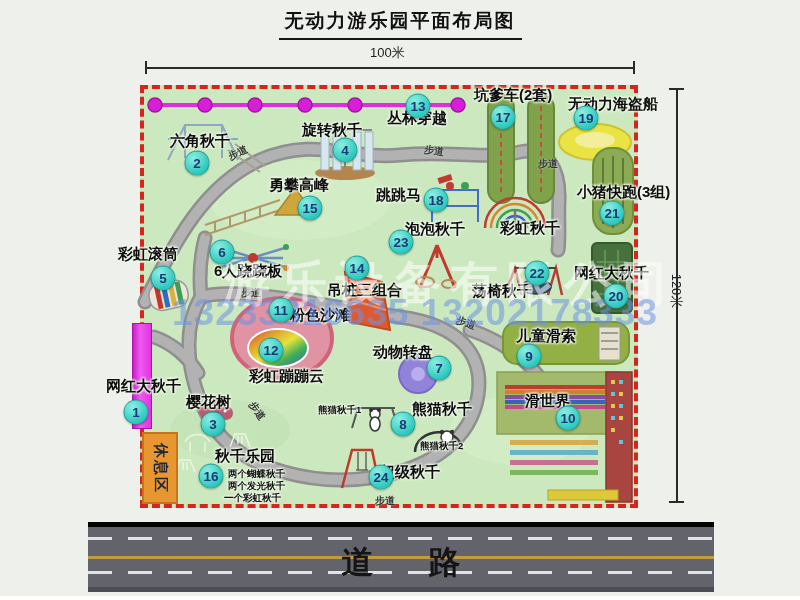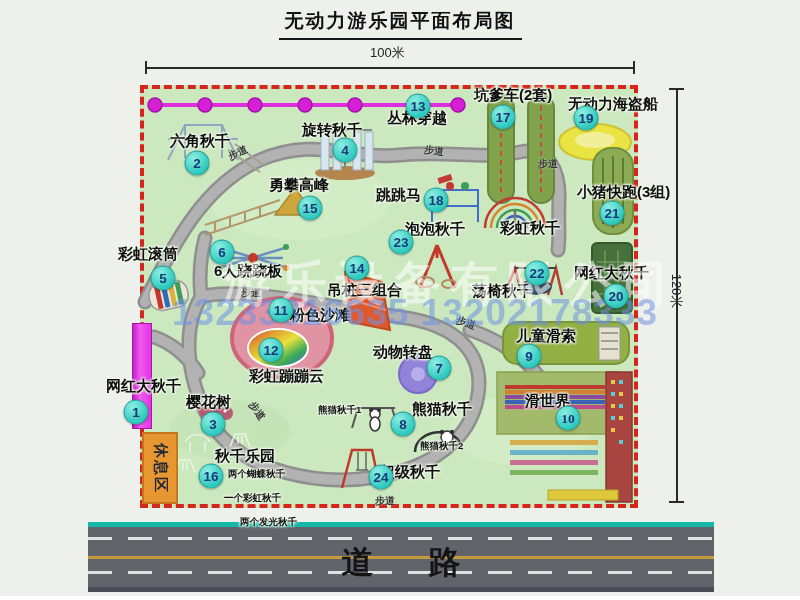--- a/index.html
+++ b/index.html
@@ -27,21 +27,21 @@
         background:linear-gradient(90deg,#c81ec8,#f05af0 40%,#e332e3);border:1px solid #a914a9;}
   .rest{position:absolute;left:142px;top:432px;width:36px;height:72px;z-index:15;
         background:#e8962f;border:2px solid #c4761c;box-sizing:border-box;
         display:flex;align-items:center;justify-content:center;}
   .rest span{transform:rotate(90deg);font-size:15px;font-weight:bold;color:#202838;white-space:nowrap;letter-spacing:2px;}
   .wm-co{position:absolute;left:222px;top:252px;z-index:22;font-size:48px;font-weight:bold;
          color:rgba(255,255,255,.55);letter-spacing:9px;white-space:nowrap;}
   .wm-ph{position:absolute;left:172px;top:292px;z-index:23;font-size:37px;font-weight:bold;
          color:rgba(110,145,225,.55);letter-spacing:1px;white-space:nowrap;}
   .road{position:absolute;left:88px;top:522px;width:626px;height:70px;z-index:8;
-        background:#63636c;border-top:5px solid #14b8a6;border-bottom:5px solid #4c4c56;box-sizing:border-box;}
+        background:#63636c;border-top:5px solid #000000;border-bottom:5px solid #4c4c56;box-sizing:border-box;}
   .road .dash{position:absolute;left:0;width:100%;height:3px;
         background:repeating-linear-gradient(90deg,#e2e2e2 0 24px,transparent 24px 40px);}
   .road .yellow{position:absolute;left:0;width:100%;height:3px;background:#c29b3c;top:29px;}
   .road-label{position:absolute;left:0;top:14px;width:100%;text-align:center;
         font-size:32px;font-weight:bold;color:#141414;word-spacing:46px;}
 </style>
 </head>
 <body>
 <div id="stage">
 
@@ -315,39 +315,39 @@
     <div class="lbl" style="left: 376px; top: 186px;">跳跳马</div>
     <div class="lbl" style="left: 568px; top: 95px;">无动力海盗船</div>
     <div class="lbl" style="left: 574px; top: 264px;">网红大秋千</div>
     <div class="lbl" style="left: 577px; top: 183px;">小猪快跑(3组)</div>
     <div class="lbl" style="left: 472px; top: 282px;">荡椅秋千</div>
     <div class="lbl" style="left: 405px; top: 220px;">泡泡秋千</div>
     <div class="lbl" style="left: 380px; top: 463px;">超级秋千</div>
     <div class="lbl sub" style="left: 318px; top: 404px;">熊猫秋千1</div>
     <div class="lbl sub" style="left: 420px; top: 440px;">熊猫秋千2</div>
     <div class="lbl sub" style="left: 228px; top: 468px;">两个蝴蝶秋千</div>
-    <div class="lbl sub" style="left: 240px; top: 480px; margin-top: 36px;">两个发光秋千</div>
+    <div class="lbl sub" style="left: 228px; top: 480px;">两个发光秋千</div>
     <div class="lbl sub" style="left: 224px; top: 492px;">一个彩虹秋千</div>
     <div class="pd" style="left: 228px; top: 146px; transform: rotate(-25deg);">步道</div>
     <div class="pd" style="left: 424px; top: 144px; transform: rotate(8deg);">步道</div>
     <div class="pd" style="left: 538px; top: 157px; transform: rotate(0deg);">步道</div>
     <div class="pd" style="left: 241px; top: 286px; transform: rotate(0deg);">步道</div>
     <div class="pd" style="left: 456px; top: 316px; transform: rotate(20deg);">步道</div>
     <div class="pd" style="left: 375px; top: 494px; transform: rotate(0deg);">步道</div>
     <div class="pd" style="left: 247px; top: 404px; transform: rotate(55deg);">步道</div>
     <div class="mk" style="left: 136px; top: 412px;">1</div>
     <div class="mk" style="left: 197px; top: 163px;">2</div>
     <div class="mk" style="left: 213px; top: 424px;">3</div>
     <div class="mk" style="left: 345px; top: 150px;">4</div>
     <div class="mk" style="left: 163px; top: 278px;">5</div>
     <div class="mk" style="left: 222px; top: 252px;">6</div>
     <div class="mk" style="left: 439px; top: 368px;">7</div>
     <div class="mk" style="left: 403px; top: 424px;">8</div>
     <div class="mk" style="left: 529px; top: 356px;">9</div>
-    <div class="mk" style="left: 568px; top: 418px; font-family: Liberation Serif, serif;">10</div>
+    <div class="mk" style="left: 568px; top: 418px;">10</div>
     <div class="mk" style="left: 281px; top: 310px;">11</div>
     <div class="mk" style="left: 271px; top: 350px;">12</div>
     <div class="mk" style="left: 418px; top: 106px;">13</div>
     <div class="mk" style="left: 357px; top: 268px;">14</div>
     <div class="mk" style="left: 310px; top: 208px;">15</div>
     <div class="mk" style="left: 211px; top: 476px;">16</div>
     <div class="mk" style="left: 503px; top: 117px;">17</div>
     <div class="mk" style="left: 436px; top: 200px;">18</div>
     <div class="mk" style="left: 586px; top: 118px;">19</div>
     <div class="mk" style="left: 616px; top: 296px;">20</div>

